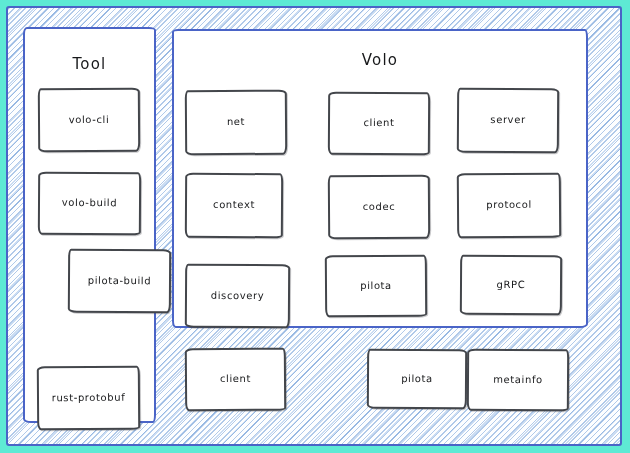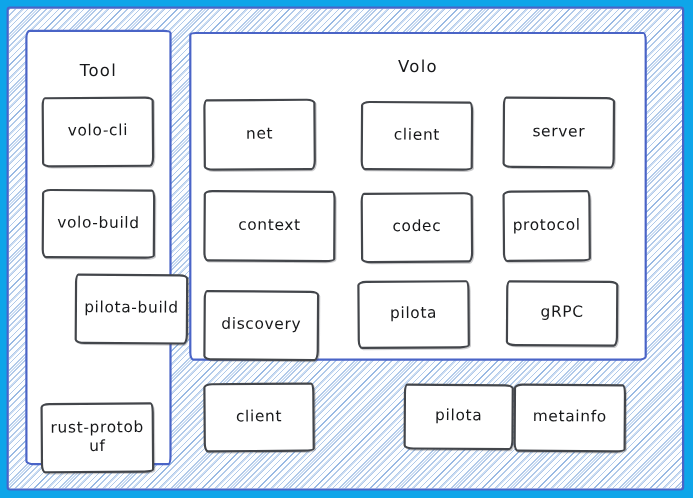--- a/index.html
+++ b/index.html
@@ -1,20 +1,20 @@
 <!DOCTYPE html>
 <html><head>
 <meta charset="utf-8">
 <style>
   html, body { margin: 0; padding: 0; background: #ffffff; }
   .canvas {
     position: relative;
     width: 630px;
     height: 453px;
-    background: #0ea5e9;
+    background: #5eead4;
     font-family: "DejaVu Sans", sans-serif;
     color: #17181a;
     overflow: hidden;
   }
   
   .frame {
     position: absolute;
     left: 6px; top: 6px;
     width: 616px; height: 440px;
     box-sizing: border-box;
@@ -48,21 +48,21 @@
   .node {
     position: absolute;
     box-sizing: border-box;
     background: #ffffff;
     border: 2px solid #43464b;
     box-shadow: 1px 1px 0 0 rgba(67,70,75,0.28);
     display: flex;
     align-items: center;
     justify-content: center;
     text-align: center;
-    font-size: 14px;
+    font-size: 10px;
     letter-spacing: 0.6px;
     line-height: 1.25;
     padding: 0 6px;
   }
   .rad-a { border-radius: 3px 8px 4px 9px / 8px 4px 9px 4px; }
   .rad-b { border-radius: 8px 3px 9px 4px / 4px 9px 3px 8px; }
   .tilt-a { transform: rotate(-0.4deg); }
   .tilt-b { transform: rotate(0.35deg); }
   .wrap { word-break: break-all; }
 </style>
@@ -94,27 +94,27 @@
       <div class="node rad-a tilt-a" style="left:11px; top:59px; width:102px; height:65px;">
         <span>net</span>
       </div>
       <div class="node rad-b tilt-b" style="left:154px; top:61px; width:102px; height:63px;">
         <span>client</span>
       </div>
       <div class="node rad-a tilt-b" style="left:283px; top:57px; width:102px; height:65px;">
         <span>server</span>
       </div>
 
-      <div class="node rad-b tilt-b" style="left:11px; top:142px; width:120px; height:65px;">
+      <div class="node rad-b tilt-b" style="left:11px; top:142px; width:98px; height:65px;">
         <span>context</span>
       </div>
       <div class="node rad-a tilt-a" style="left:154px; top:144px; width:102px; height:64px;">
         <span>codec</span>
       </div>
-      <div class="node rad-b tilt-a" style="left:283px; top:142px; width:80px; height:65px;">
+      <div class="node rad-b tilt-a" style="left:283px; top:142px; width:104px; height:65px;">
         <span>protocol</span>
       </div>
 
       <div class="node rad-a tilt-b" style="left:11px; top:217px; width:105px; height:64px;margin-top:16px;">
         <span>discovery</span>
       </div>
       <div class="node rad-b tilt-a" style="left:151px; top:224px; width:102px; height:62px;">
         <span>pilota</span>
       </div>
       <div class="node rad-a tilt-b" style="left:286px; top:224px; width:102px; height:60px;">

